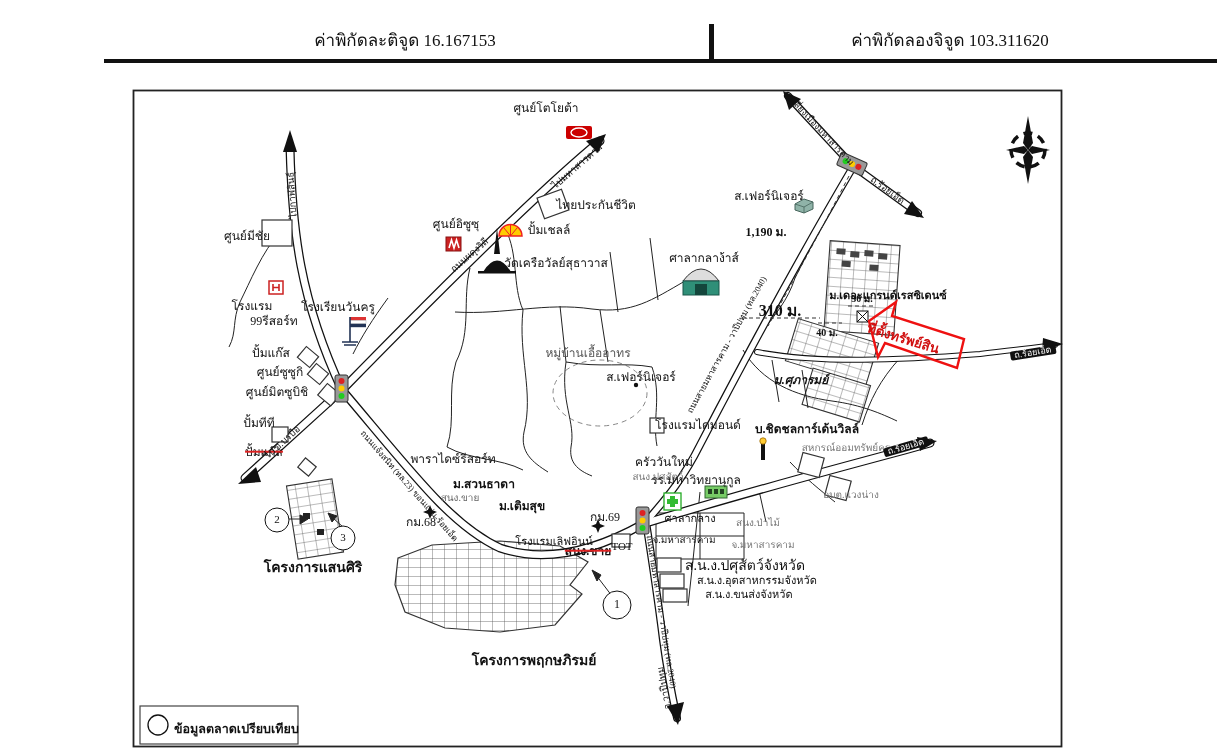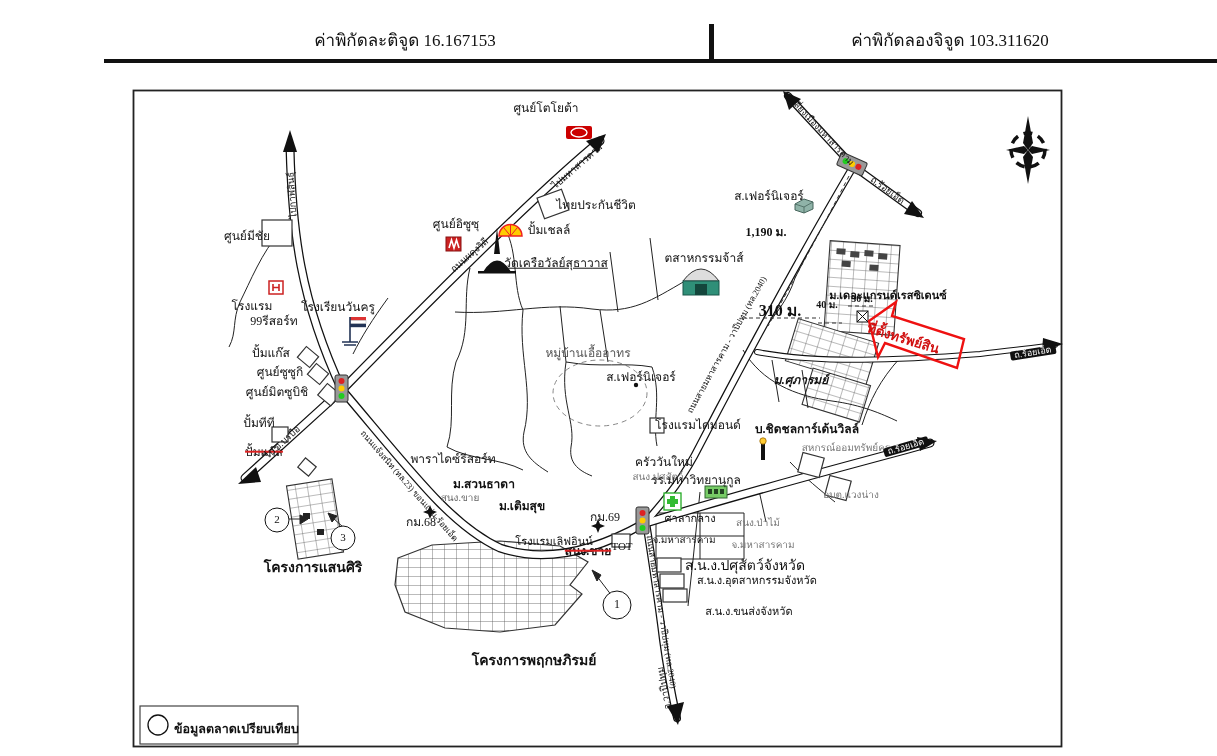--- a/index.html
+++ b/index.html
@@ -257,55 +257,55 @@
       <rect x="140" y="706" width="158" height="38" fill="#fff" stroke="#444" stroke-width="1.2"></rect>
       <circle cx="158" cy="725" r="10" fill="none" stroke="#111" stroke-width="1.3"></circle>
     </g>
   </svg>
 
   <div id="label-layer">
       <div class="lbl" style="left: 546px; top: 108px; font-size: 12px; transform: translate(-50%, -50%) rotate(0deg);">ศูนย์โตโยต้า</div>
       <div class="lbl" style="left: 596px; top: 205px; font-size: 12px; transform: translate(-50%, -50%) rotate(0deg);">ไทยประกันชีวิต</div>
       <div class="lbl" style="left: 456px; top: 224px; font-size: 12px; transform: translate(-50%, -50%) rotate(0deg);">ศูนย์อิซูซุ</div>
       <div class="lbl" style="left: 549px; top: 230px; font-size: 12px; transform: translate(-50%, -50%) rotate(0deg);">ปั้มเชลล์</div>
-      <div class="lbl" style="left: 556px; top: 263px; font-size: 12px; transform: translate(-50%, -50%) rotate(0deg); text-decoration: underline;">วัดเครือวัลย์สุธาวาส</div>
+      <div class="lbl" style="left: 556px; top: 263px; font-size: 12px; transform: translate(-50%, -50%) rotate(0deg);">วัดเครือวัลย์สุธาวาส</div>
       <div class="lbl" style="left: 247px; top: 236px; font-size: 12px; transform: translate(-50%, -50%) rotate(0deg);">ศูนย์มีชัย</div>
       <div class="lbl" style="left: 252px; top: 306px; font-size: 12px; transform: translate(-50%, -50%) rotate(0deg);">โรงแรม</div>
       <div class="lbl" style="left: 274px; top: 321px; font-size: 12px; transform: translate(-50%, -50%) rotate(0deg);">99รีสอร์ท</div>
       <div class="lbl" style="left: 338px; top: 307px; font-size: 12px; transform: translate(-50%, -50%) rotate(0deg);">โรงเรียนวันครู</div>
       <div class="lbl" style="left: 271px; top: 353px; font-size: 12px; transform: translate(-50%, -50%) rotate(0deg);">ปั้มแก๊ส</div>
       <div class="lbl" style="left: 280px; top: 372px; font-size: 12px; transform: translate(-50%, -50%) rotate(0deg);">ศูนย์ซูซูกิ</div>
       <div class="lbl" style="left: 277px; top: 392px; font-size: 12px; transform: translate(-50%, -50%) rotate(0deg);">ศูนย์มิตซูบิชิ</div>
       <div class="lbl" style="left: 259px; top: 423px; font-size: 12px; transform: translate(-50%, -50%) rotate(0deg);">ปั้มทีที</div>
       <div class="lbl strike" style="left: 264px; top: 452px; font-size: 12px; transform: translate(-50%, -50%) rotate(0deg);">ปั้มแก๊ส</div>
       <div class="lbl" style="left: 769px; top: 196px; font-size: 12px; transform: translate(-50%, -50%) rotate(0deg);">ส.เฟอร์นิเจอร์</div>
       <div class="lbl b" style="left: 766px; top: 232px; font-size: 12px; transform: translate(-50%, -50%) rotate(0deg);">1,190 ม.</div>
-      <div class="lbl" style="left: 704px; top: 258px; font-size: 12px; transform: translate(-50%, -50%) rotate(0deg);">ตสาหกรรมจ้าส์</div>
+      <div class="lbl" style="left: 704px; top: 258px; font-size: 12px; transform: translate(-50%, -50%) rotate(0deg);">ศาลากลาง้าส์</div>
       <div class="lbl b" style="left: 888px; top: 296px; font-size: 11px; transform: translate(-50%, -50%) rotate(0deg);">ม.เดอะแกรนด์เรสซิเดนซ์</div>
       <div class="lbl b" style="left: 862px; top: 299px; font-size: 10px; transform: translate(-50%, -50%) rotate(0deg);">30 ม.</div>
       <div class="lbl b" style="left: 780px; top: 311px; font-size: 16px; transform: translate(-50%, -50%) rotate(0deg);">310 ม.</div>
-      <div class="lbl b" style="left: 827px; top: 305px; font-size: 10px; transform: translate(-50%, -50%) rotate(0deg);">40 ม.</div>
+      <div class="lbl b" style="left: 827px; top: 333px; font-size: 10px; transform: translate(-50%, -50%) rotate(0deg);">40 ม.</div>
       <div class="lbl b" style="left: 903px; top: 339px; font-size: 13.5px; color: rgb(209, 17, 17); transform: translate(-50%, -50%) rotate(17deg);">ที่ตั้งทรัพย์สิน</div>
       <div class="lbl" style="left: 588px; top: 353px; font-size: 12px; color: rgb(85, 85, 85); transform: translate(-50%, -50%) rotate(0deg);">หมู่บ้านเอื้ออาทร</div>
       <div class="lbl" style="left: 641px; top: 377px; font-size: 12px; transform: translate(-50%, -50%) rotate(0deg);">ส.เฟอร์นิเจอร์</div>
       <div class="lbl b" style="left: 801px; top: 380px; font-size: 12px; transform: translate(-50%, -50%) rotate(0deg); font-style: italic;">ม.ศุภารมย์</div>
       <div class="lbl" style="left: 698px; top: 425px; font-size: 12px; transform: translate(-50%, -50%) rotate(0deg);">โรงแรมไดมอนด์</div>
       <div class="lbl b" style="left: 807px; top: 429px; font-size: 12px; transform: translate(-50%, -50%) rotate(0deg);">บ.ชิดชลการ์เด้นวิลล์</div>
       <div class="lbl" style="left: 846px; top: 448px; font-size: 10px; color: rgb(119, 119, 119); transform: translate(-50%, -50%) rotate(0deg);">สหกรณ์ออมทรัพย์ครู</div>
       <div class="lbl" style="left: 658px; top: 477px; font-size: 10px; color: rgb(119, 119, 119); transform: translate(-50%, -50%) rotate(0deg);">สนง.ปศุสัตว์</div>
       <div class="lbl" style="left: 664px; top: 462px; font-size: 12px; transform: translate(-50%, -50%) rotate(0deg);">ครัววันใหม่</div>
       <div class="lbl" style="left: 696px; top: 480px; font-size: 12px; transform: translate(-50%, -50%) rotate(0deg);">รร.มหาวิทยานุกูล</div>
       <div class="lbl" style="left: 690px; top: 519px; font-size: 11px; transform: translate(-50%, -50%) rotate(0deg);">ศาลากลาง</div>
       <div class="lbl" style="left: 684px; top: 540px; font-size: 10px; transform: translate(-50%, -50%) rotate(0deg);">จ.มหาสารคาม</div>
       <div class="lbl" style="left: 758px; top: 523px; font-size: 10px; color: rgb(119, 119, 119); transform: translate(-50%, -50%) rotate(0deg);">สนง.ป่าไม้</div>
       <div class="lbl" style="left: 763px; top: 545px; font-size: 10px; color: rgb(119, 119, 119); transform: translate(-50%, -50%) rotate(0deg);">จ.มหาสารคาม</div>
       <div class="lbl" style="left: 851px; top: 495px; font-size: 10px; color: rgb(119, 119, 119); transform: translate(-50%, -50%) rotate(0deg);">อบต.แวงน่าง</div>
       <div class="lbl" style="left: 745px; top: 566px; font-size: 14px; transform: translate(-50%, -50%) rotate(0deg);">ส.น.ง.ปศุสัตว์จังหวัด</div>
       <div class="lbl" style="left: 757px; top: 581px; font-size: 11px; transform: translate(-50%, -50%) rotate(0deg);">ส.น.ง.อุตสาหกรรมจังหวัด</div>
-      <div class="lbl" style="left: 749px; top: 612px; font-size: 11px; transform: translate(-50%, -50%) rotate(0deg);">ส.น.ง.ขนส่งจังหวัด</div>
+      <div class="lbl" style="left: 749px; top: 595px; font-size: 11px; transform: translate(-50%, -50%) rotate(0deg);">ส.น.ง.ขนส่งจังหวัด</div>
       <div class="lbl b strike" style="left: 588px; top: 551px; font-size: 12px; transform: translate(-50%, -50%) rotate(0deg);">สนง.ขาย</div>
       <div class="lbl" style="left: 622px; top: 547px; font-size: 11px; transform: translate(-50%, -50%) rotate(0deg);">TOT</div>
       <div class="lbl" style="left: 605px; top: 517px; font-size: 12px; transform: translate(-50%, -50%) rotate(0deg);">กม.69</div>
       <div class="lbl" style="left: 554px; top: 542px; font-size: 11px; transform: translate(-50%, -50%) rotate(0deg);">โรงแรมเลิฟอินน์</div>
       <div class="lbl b" style="left: 522px; top: 506px; font-size: 12px; transform: translate(-50%, -50%) rotate(0deg);">ม.เติมสุข</div>
       <div class="lbl b" style="left: 484px; top: 484px; font-size: 12px; transform: translate(-50%, -50%) rotate(0deg);">ม.สวนธาดา</div>
       <div class="lbl" style="left: 460px; top: 498px; font-size: 10px; color: rgb(102, 102, 102); transform: translate(-50%, -50%) rotate(0deg);">สนง.ขาย</div>
       <div class="lbl" style="left: 421px; top: 522px; font-size: 12px; transform: translate(-50%, -50%) rotate(0deg);">กม.68</div>
       <div class="lbl" style="left: 453px; top: 459px; font-size: 12px; transform: translate(-50%, -50%) rotate(0deg);">พาราไดซ์รีสอร์ท</div>
       <div class="lbl b" style="left: 313px; top: 568px; font-size: 14px; transform: translate(-50%, -50%) rotate(0deg);">โครงการแสนศิริ</div>

